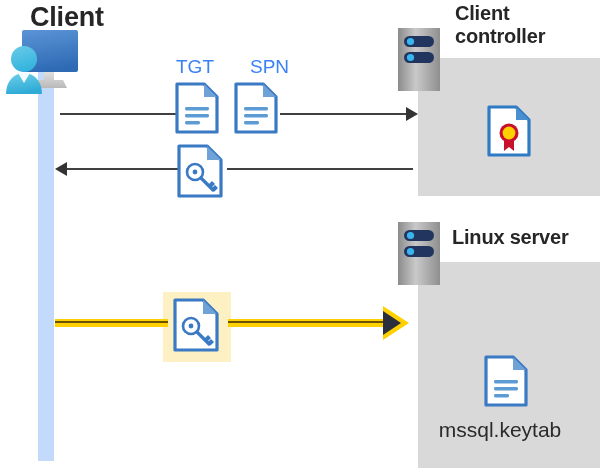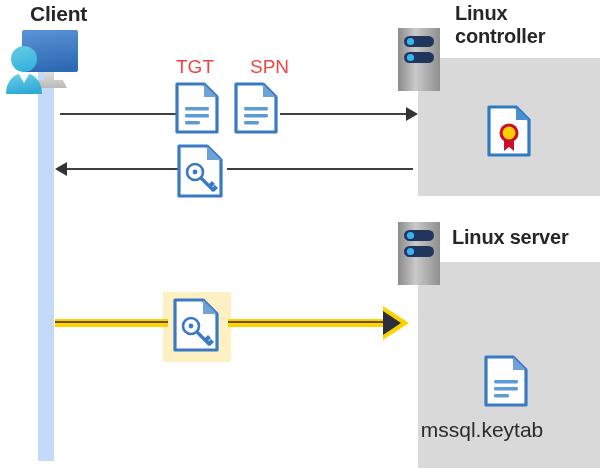--- a/index.html
+++ b/index.html
@@ -14,32 +14,32 @@
   
   .abs{position:absolute;}
 
   
   .title-bold{
     font-weight:bold;
     color:#262626;
     line-height:1.14;
     letter-spacing:-0.2px;
   }
-  #client-label{left:30px;top:2px;font-size:21px;}
+  #client-label{left:30px;top:2px;font-size:27px;}
   #dc-label{left:455px;top:2px;font-size:20px;width:140px;}
   #linux-label{left:452px;top:226px;font-size:20px;width:150px;}
 
   .doc-label{
-    font-size:19px;color:#ef4444;font-weight:400;
+    font-size:19px;color:#3b82f6;font-weight:400;
   }
   #tgt-label{left:176px;top:56px;}
   #spn-label{left:250px;top:56px;}
 
   #keytab-label{
-    left:400px;top:418px;width:164px;text-align:center;
+    left:418px;top:418px;width:164px;text-align:center;
     font-size:21px;color:#2b2b2b;
   }
 
   
   .panel{background:#d9d9d9;}
   #dc-panel{left:418px;top:58px;width:182px;height:138px;}
   #linux-panel{left:418px;top:262px;width:182px;height:206px;}
 
   
   #lifeline{
@@ -136,21 +136,21 @@
       <rect x="18" y="4" width="56" height="42" rx="2" fill="url(#monGrad)"></rect>
 
       <path d="M2 68 c0 -13 8 -21 18 -21 c10 0 18 8 18 21 z" fill="url(#bodyGrad)"></path>
 
       <path d="M14 47 l6 10 l6 -10 l-2 -1 h-8 z" fill="#ffffff" opacity="0.92"></path>
 
       <circle cx="20" cy="33" r="13" fill="url(#headGrad)"></circle>
     </svg>
   </div>
 
-  <div class="abs title-bold" id="dc-label">Linux controller</div>
+  <div class="abs title-bold" id="dc-label">Client controller</div>
 
   <div class="abs icon-wrap" style="left:398px;top:28px;">
     <svg width="42" height="63" viewBox="0 0 42 63" xmlns="http://www.w3.org/2000/svg">
       <defs>
         <linearGradient id="srvGrad" x1="0" y1="0" x2="1" y2="0">
           <stop offset="0%" stop-color="#8b8b8b"></stop>
           <stop offset="42%" stop-color="#c9c9c9"></stop>
           <stop offset="100%" stop-color="#8f8f8f"></stop>
         </linearGradient>
       </defs>

